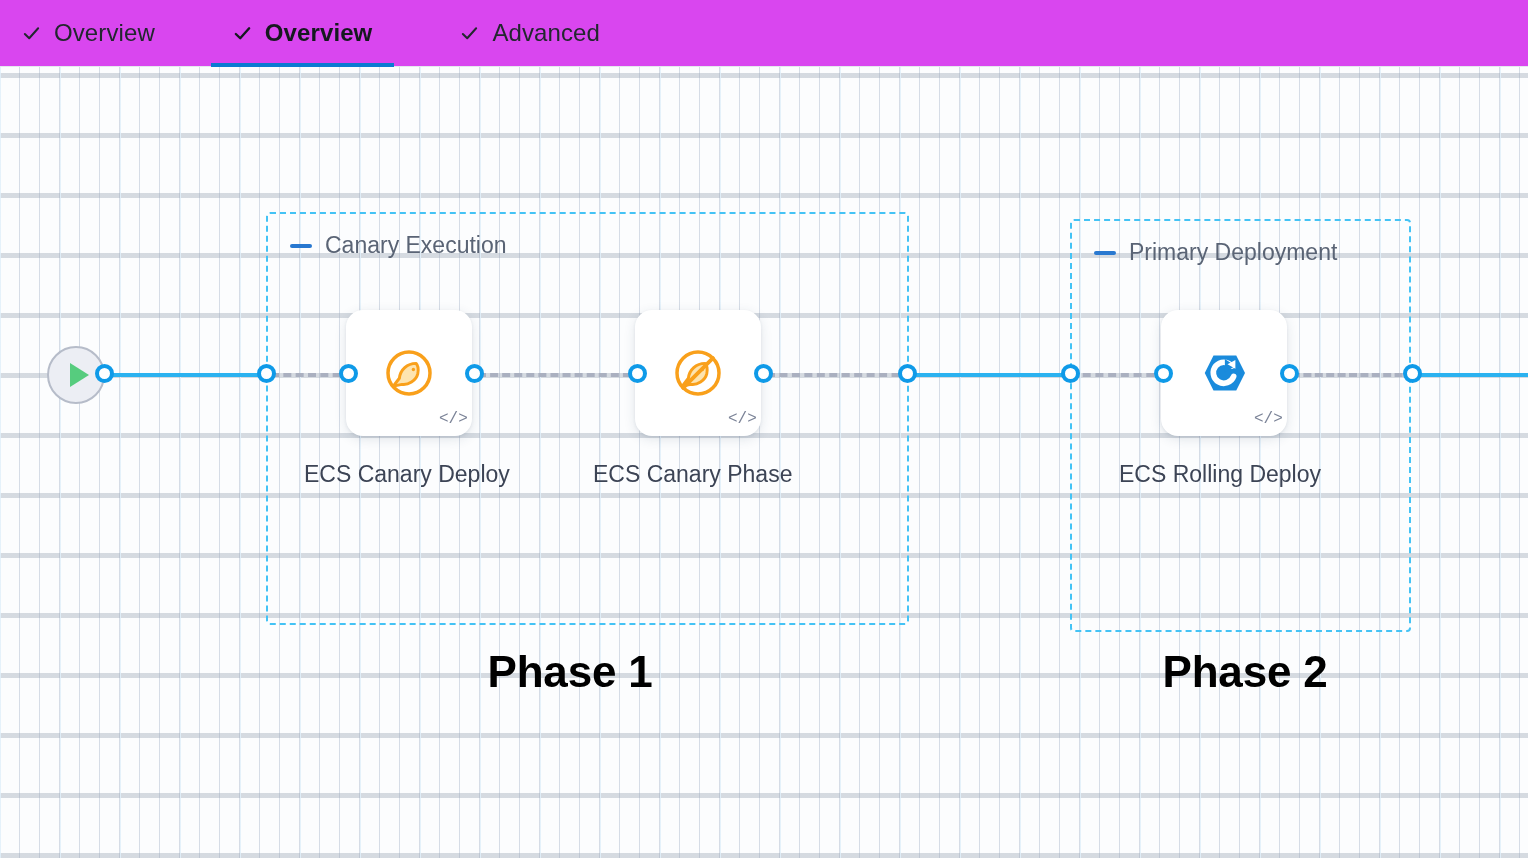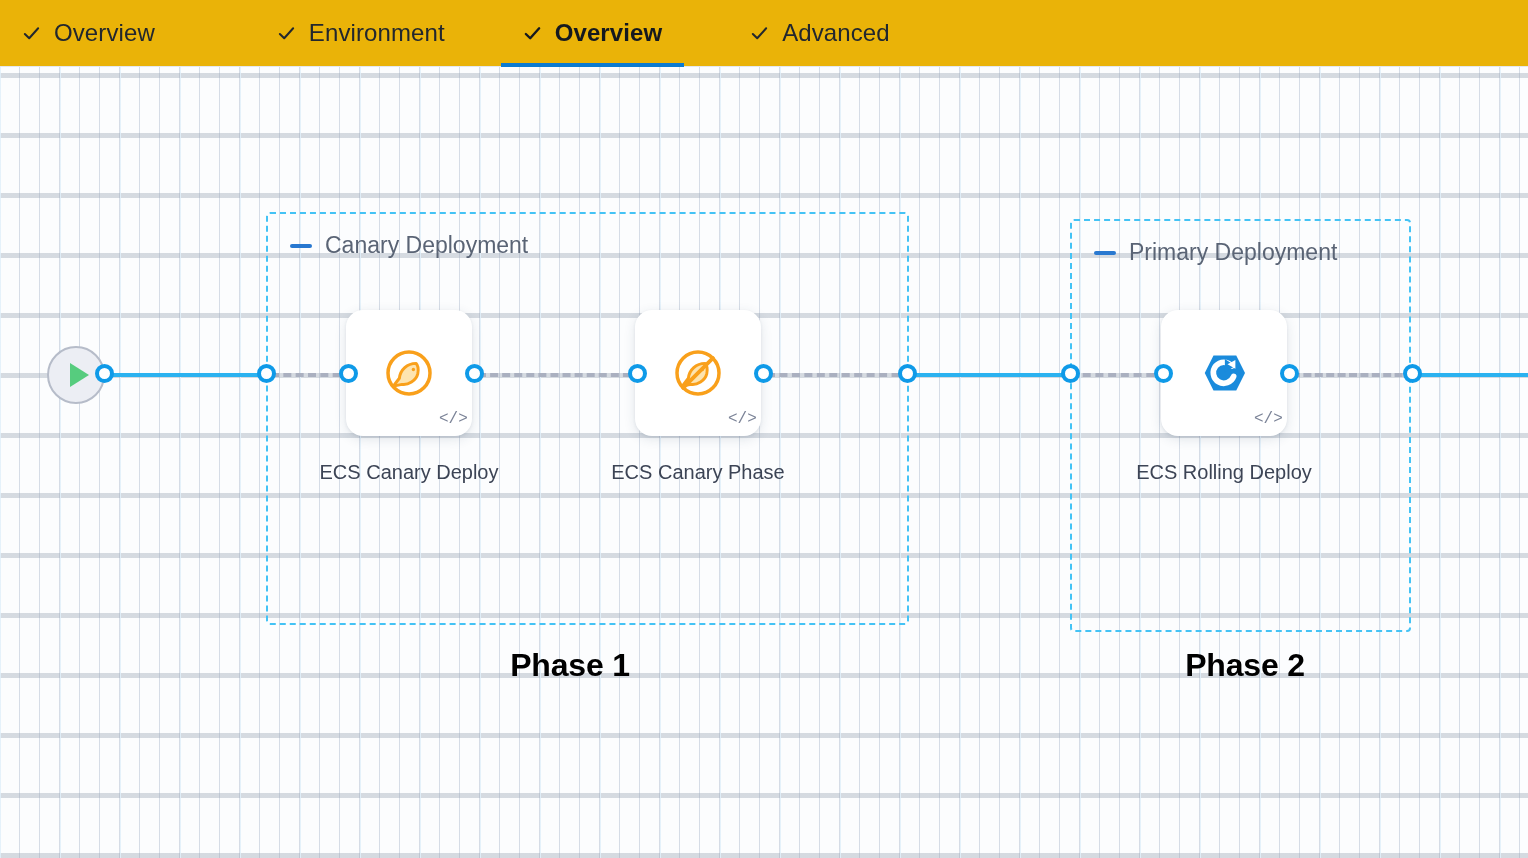--- a/index.html
+++ b/index.html
@@ -12,21 +12,21 @@
     background: #ffffff;
     font-family: "Liberation Sans", sans-serif;
   }
 
   
   .tabbar {
     position: absolute;
     top: 0; left: 0;
     width: 1528px;
     height: 67px;
-    background: #eab308;
+    background: #d946ef;
     border-bottom: 1px solid #e4e8ee;
     display: flex;
     align-items: center;
     z-index: 30;
   }
   .tab {
     position: relative;
     height: 67px;
     display: flex;
     align-items: center;
@@ -115,21 +115,21 @@
   .group-title {
     font-size: 23px;
     color: #5a6475;
     line-height: 1;
     white-space: nowrap;
   }
 
   
   .phase-caption {
     position: absolute;
-    font-size: 32px;
+    font-size: 44px;
     font-weight: bold;
     color: #000000;
     text-align: center;
     white-space: nowrap;
     letter-spacing: -.2px;
   }
 
   
   .edge {
     position: absolute;
@@ -200,49 +200,40 @@
     height: 22px;
     color: #7b8397;
     font-size: 16px;
     line-height: 22px;
     text-align: center;
     font-family: "Liberation Mono", monospace;
   }
   .node-label {
     position: absolute;
     width: 210px;
-    text-align: center;
-    font-size: 20px;
+    font-size: 23px;
     line-height: 1.36;
     color: #3c4455;
   }
 </style>
 </head>
 <body>
 
 <div class="tabbar">
 
   <div class="tab">
     <span class="tab-check">
       <svg viewBox="0 0 20 20">
           <path d="M3 10.5 L7.6 15 L17 4.5" fill="none" stroke="#22272e" stroke-width="2.1" stroke-linecap="round" stroke-linejoin="round"></path>
         </svg>
     </span>
     <span class="tab-label">Overview</span>
   </div>
 
 
-  <div class="tab" style="margin-left:78px;">
-    <span class="tab-check">
-      <svg viewBox="0 0 20 20">
-          <path d="M3 10.5 L7.6 15 L17 4.5" fill="none" stroke="#22272e" stroke-width="2.1" stroke-linecap="round" stroke-linejoin="round"></path>
-        </svg>
-    </span>
-    <span class="tab-label">Environment</span>
-  </div>
 
   <div class="tab active" style="margin-left:34px;">
     <span class="tab-check">
       <svg viewBox="0 0 20 20">
           <path d="M3 10.5 L7.6 15 L17 4.5" fill="none" stroke="#15191f" stroke-width="2.5" stroke-linecap="round" stroke-linejoin="round"></path>
         </svg>
     </span>
     <span class="tab-label">Overview</span>
     <span class="tab-underline"></span>
   </div>
@@ -257,21 +248,21 @@
   </div>
 
 </div>
 
 <div class="canvas">
   <div class="layer">
 
     <div class="group" style="left:266px; top:145px; width:643px; height:413px;">
       <div class="group-header">
         <span class="collapse-icon"></span>
-        <span class="group-title">Canary Deployment</span>
+        <span class="group-title">Canary Execution</span>
       </div>
     </div>
 
     <div class="group" style="left:1070px; top:152px; width:341px; height:413px;">
       <div class="group-header">
         <span class="collapse-icon"></span>
         <span class="group-title">Primary Deployment</span>
       </div>
     </div>
 

